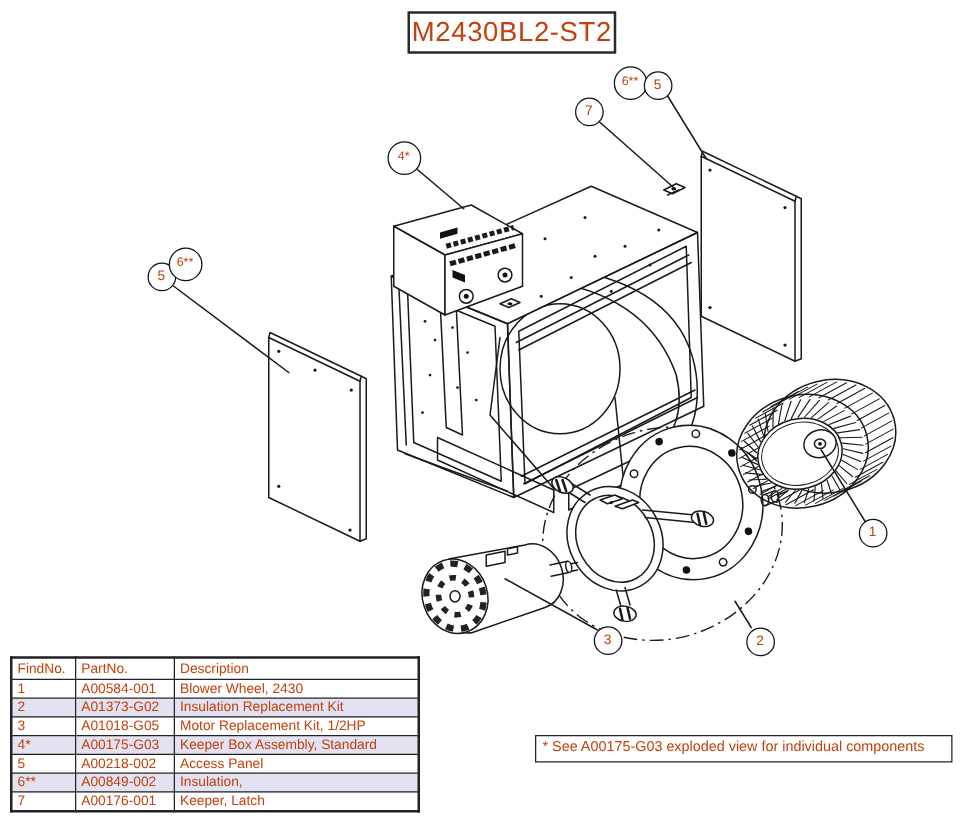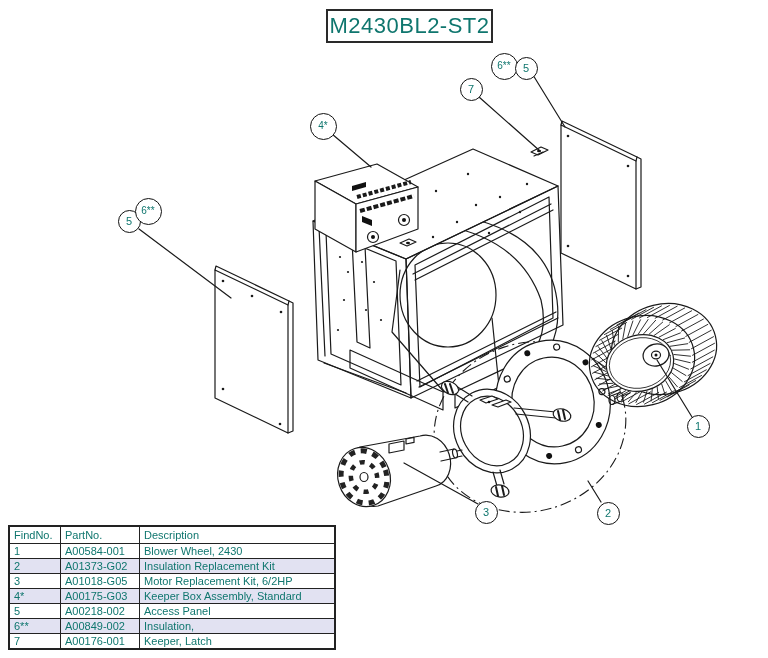--- a/index.html
+++ b/index.html
@@ -1,17 +1,17 @@
 <!DOCTYPE html>
 <html><head>
 <meta charset="utf-8">
 <style>
   html,body{margin:0;padding:0;background:#fff;}
   #page{position:relative;width:768px;height:658px;background:#fff;overflow:hidden;
-        font-family:"Liberation Sans", sans-serif;color:#0f766e;}
+        font-family:"Liberation Sans", sans-serif;color:#c2410c;}
   #art{position:absolute;left:0;top:0;}
   
   #title-box{position:absolute;left:326px;top:9px;width:167px;height:34px;
     border:2px solid #2a2a2a;box-sizing:border-box;display:flex;align-items:center;
     justify-content:center;font-size:22px;letter-spacing:.5px;background:#fff;}
   
   .callout{position:absolute;border:1.4px solid #111;border-radius:50%;background:#fff;
     display:flex;align-items:center;justify-content:center;font-size:11px;font-weight:500;
     box-sizing:border-box;line-height:1;}
   
@@ -340,21 +340,21 @@
           <td>Blower Wheel, 2430</td>
         </tr>
         <tr class="alt">
           <td>2</td>
           <td>A01373-G02</td>
           <td>Insulation Replacement Kit</td>
         </tr>
         <tr>
           <td>3</td>
           <td>A01018-G05</td>
-          <td>Motor Replacement Kit, 6/2HP</td>
+          <td>Motor Replacement Kit, 1/2HP</td>
         </tr>
         <tr class="alt">
           <td>4*</td>
           <td>A00175-G03</td>
           <td>Keeper Box Assembly, Standard</td>
         </tr>
         <tr>
           <td>5</td>
           <td>A00218-002</td>
           <td>Access Panel</td>
@@ -365,14 +365,15 @@
           <td>Insulation,</td>
         </tr>
         <tr>
           <td>7</td>
           <td>A00176-001</td>
           <td>Keeper, Latch</td>
         </tr>
       </tbody>
 </table>
 
+<div id="note-1" class="note">* See A00175-G03 exploded view for individual components</div>
 
 </div>
 
 </body></html>

